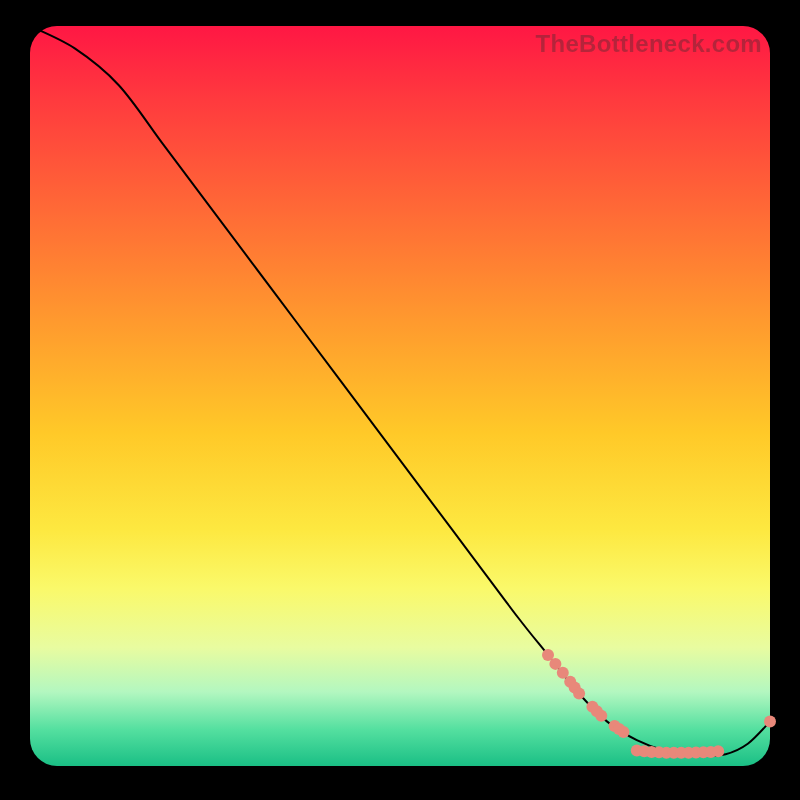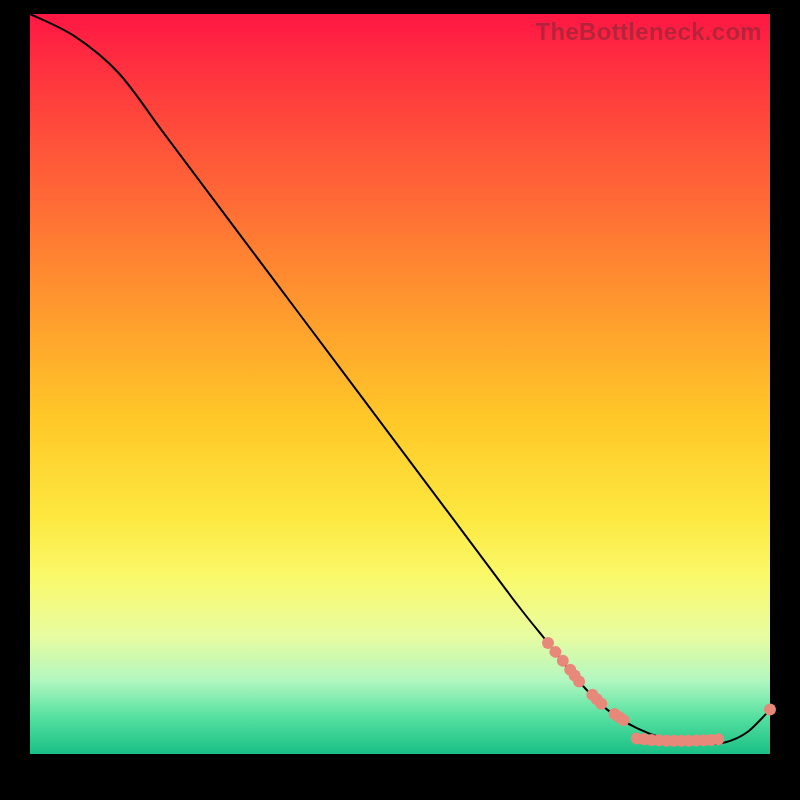--- a/index.html
+++ b/index.html
@@ -7,37 +7,38 @@
     padding: 0;
     width: 800px;
     height: 800px;
     background: #000;
     overflow: hidden;
     font-family: Arial, Helvetica, sans-serif;
   }
   .frame {
     position: absolute;
     left: 30px;
-    top: 14px;
+    top: 26px;
     width: 740px;
     height: 740px;
     background: linear-gradient(
       to bottom,
       #ff1744 0%,
       #ff3a3e 10%,
       #ff6a36 25%,
       #ff9a2e 40%,
       #ffc928 55%,
       #fde840 68%,
       #faf96a 76%,
       #e8fca0 84%,
       #b3f7c0 90%,
       #55e0a0 95%,
       #1abf85 100%
     );
+    border-radius: 27px;
   }
   .watermark {
     position: absolute;
     top: 4px;
     right: 8px;
     color: #2e2e2e;
     font-size: 24px;
     font-weight: 600;
     letter-spacing: 0.3px;
     opacity: 0.35;

